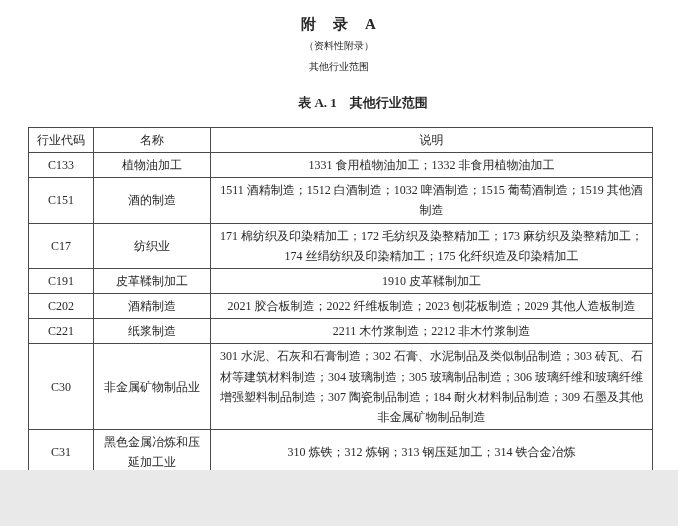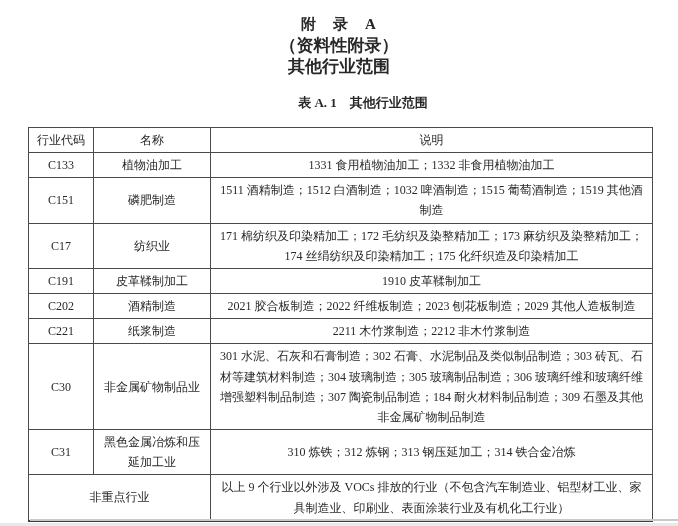--- a/index.html
+++ b/index.html
@@ -1,38 +1,38 @@
 <!DOCTYPE html>
 <html><head>
 <meta charset="utf-8">
 <style>
   * { margin: 0; padding: 0; box-sizing: border-box; }
   html, body { background: #e9e9e9; }
   .page {
     position: relative;
     width: 678px;
-    height: 523px;
+    height: 470px;
     background: #ffffff;
     font-family: "Liberation Serif", "DejaVu Serif", serif;
     color: #282828;
     overflow: hidden;
   }
   .titles {
     padding-top: 14px;
     text-align: center;
   }
   .title-main {
     font-size: 15px;
     font-weight: bold;
     line-height: 21px;
     letter-spacing: 1px;
   }
   .title-sub {
-    font-size: 17px;
-    font-weight: bold;
+    font-size: 10px;
+    font-weight: normal;
     line-height: 21px;
   }
   .table-caption {
     margin-top: 17px;
     text-align: center;
     font-size: 13px;
     font-weight: bold;
     line-height: 18px;
     padding-left: 48px;
   }
@@ -97,21 +97,21 @@
       </tr>
     </thead>
     <tbody>
       <tr>
         <td class="cell-code">C133</td>
         <td class="cell-name">植物油加工</td>
         <td class="cell-desc">1331 食用植物油加工；1332 非食用植物油加工</td>
       </tr>
       <tr>
         <td class="cell-code">C151</td>
-        <td class="cell-name">磷肥制造</td>
+        <td class="cell-name">酒的制造</td>
         <td class="cell-desc">1511 酒精制造；1512 白酒制造；1032 啤酒制造；1515 葡萄酒制造；1519 其他酒制造</td>
       </tr>
       <tr>
         <td class="cell-code">C17</td>
         <td class="cell-name">纺织业</td>
         <td class="cell-desc">171 棉纺织及印染精加工；172 毛纺织及染整精加工；173 麻纺织及染整精加工；174 丝绢纺织及印染精加工；175 化纤织造及印染精加工</td>
       </tr>
       <tr>
         <td class="cell-code">C191</td>
         <td class="cell-name">皮革鞣制加工</td>

